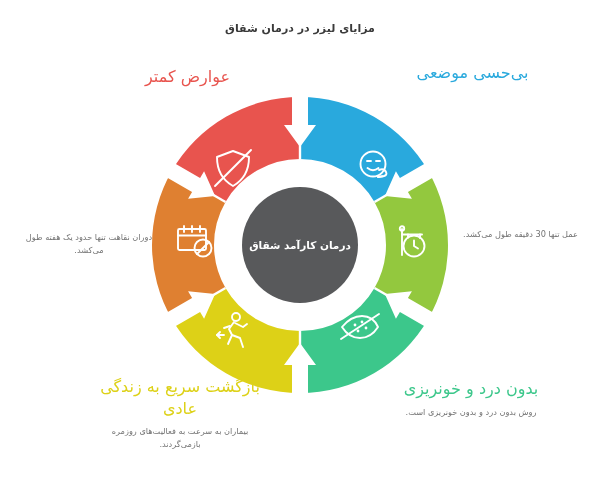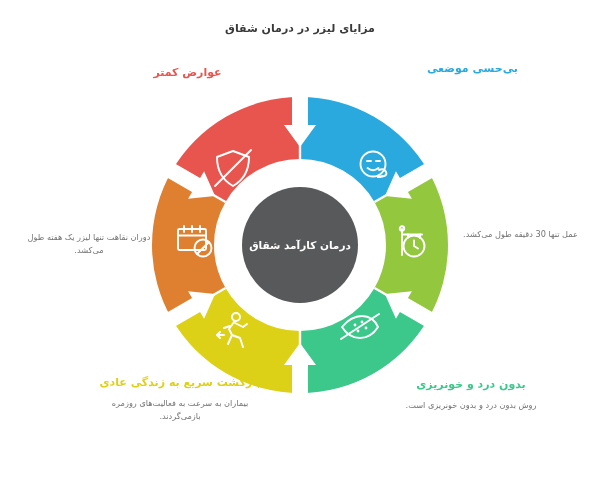--- a/index.html
+++ b/index.html
@@ -44,22 +44,22 @@
     fill: #ffffff;
     direction: rtl;
   }
 
   .callout {
     position: absolute;
     direction: rtl;
     line-height: 1.5;
   }
   .callout .c-title {
-    font-size: 11px;
-    font-weight: bold;
+    font-size: 16px;
+    font-weight: normal;
     margin: 0 0 6px 0;
     line-height: 1.35;
   }
   .callout .c-body {
     font-size: 8.2px;
     color: #737373;
     margin: 0;
     line-height: 1.62;
   }
 
@@ -213,21 +213,21 @@
 
 <div class="callout" id="callout-local-anesthesia">
   <p class="c-title" style="color:#29a9dd">بی‌حسی موضعی</p>
 </div>
 
 <div class="callout" id="callout-short-procedure">
   <p class="c-body">عمل تنها 30 دقیقه طول می‌کشد.</p>
 </div>
 
 <div class="callout" id="callout-short-recovery">
-  <p class="c-body">دوران نقاهت تنها لیزر یک هفته طول می‌کشد.</p>
+  <p class="c-body">دوران نقاهت تنها حدود یک هفته طول می‌کشد.</p>
 </div>
 
 <div class="callout" id="callout-painless">
   <p class="c-title" style="color:#3cc78b">بدون درد و خونریزی</p>
   <p class="c-body">روش بدون درد و بدون خونریزی است.</p>
 </div>
 
 <div class="callout" id="callout-quick-return">
   <p class="c-title" style="color:#ddd117">بازگشت سریع به زندگی عادی</p>
   <p class="c-body">بیماران به سرعت به فعالیت‌های روزمره بازمی‌گردند.</p>

